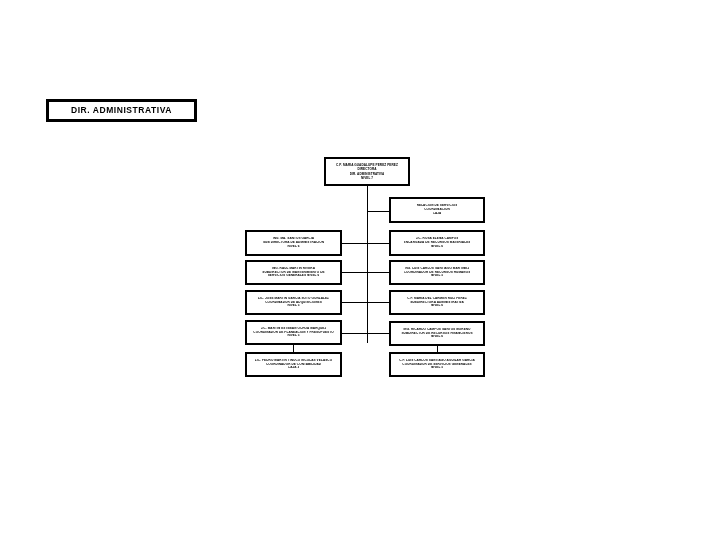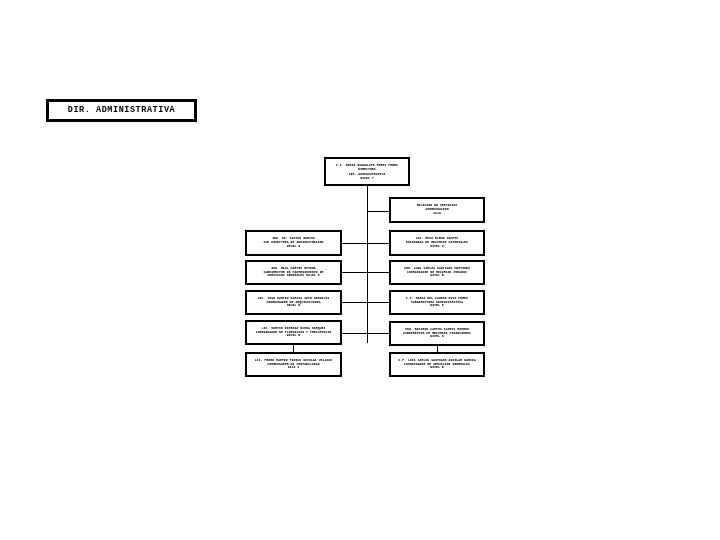--- a/index.html
+++ b/index.html
@@ -16,21 +16,20 @@
     font-family: "Liberation Sans", sans-serif;
     color: #000000;
   }
 
   #canvas {
     position: absolute;
     left: 0;
     top: 0;
     width: 720px;
     height: 504px;
-    font-family: Liberation Mono, monospace;
   }
 
   
   .title-box {
     position: absolute;
     left: 46px;
     top: 99px;
     width: 151px;
     height: 23px;
     border: 3px solid #000000;

